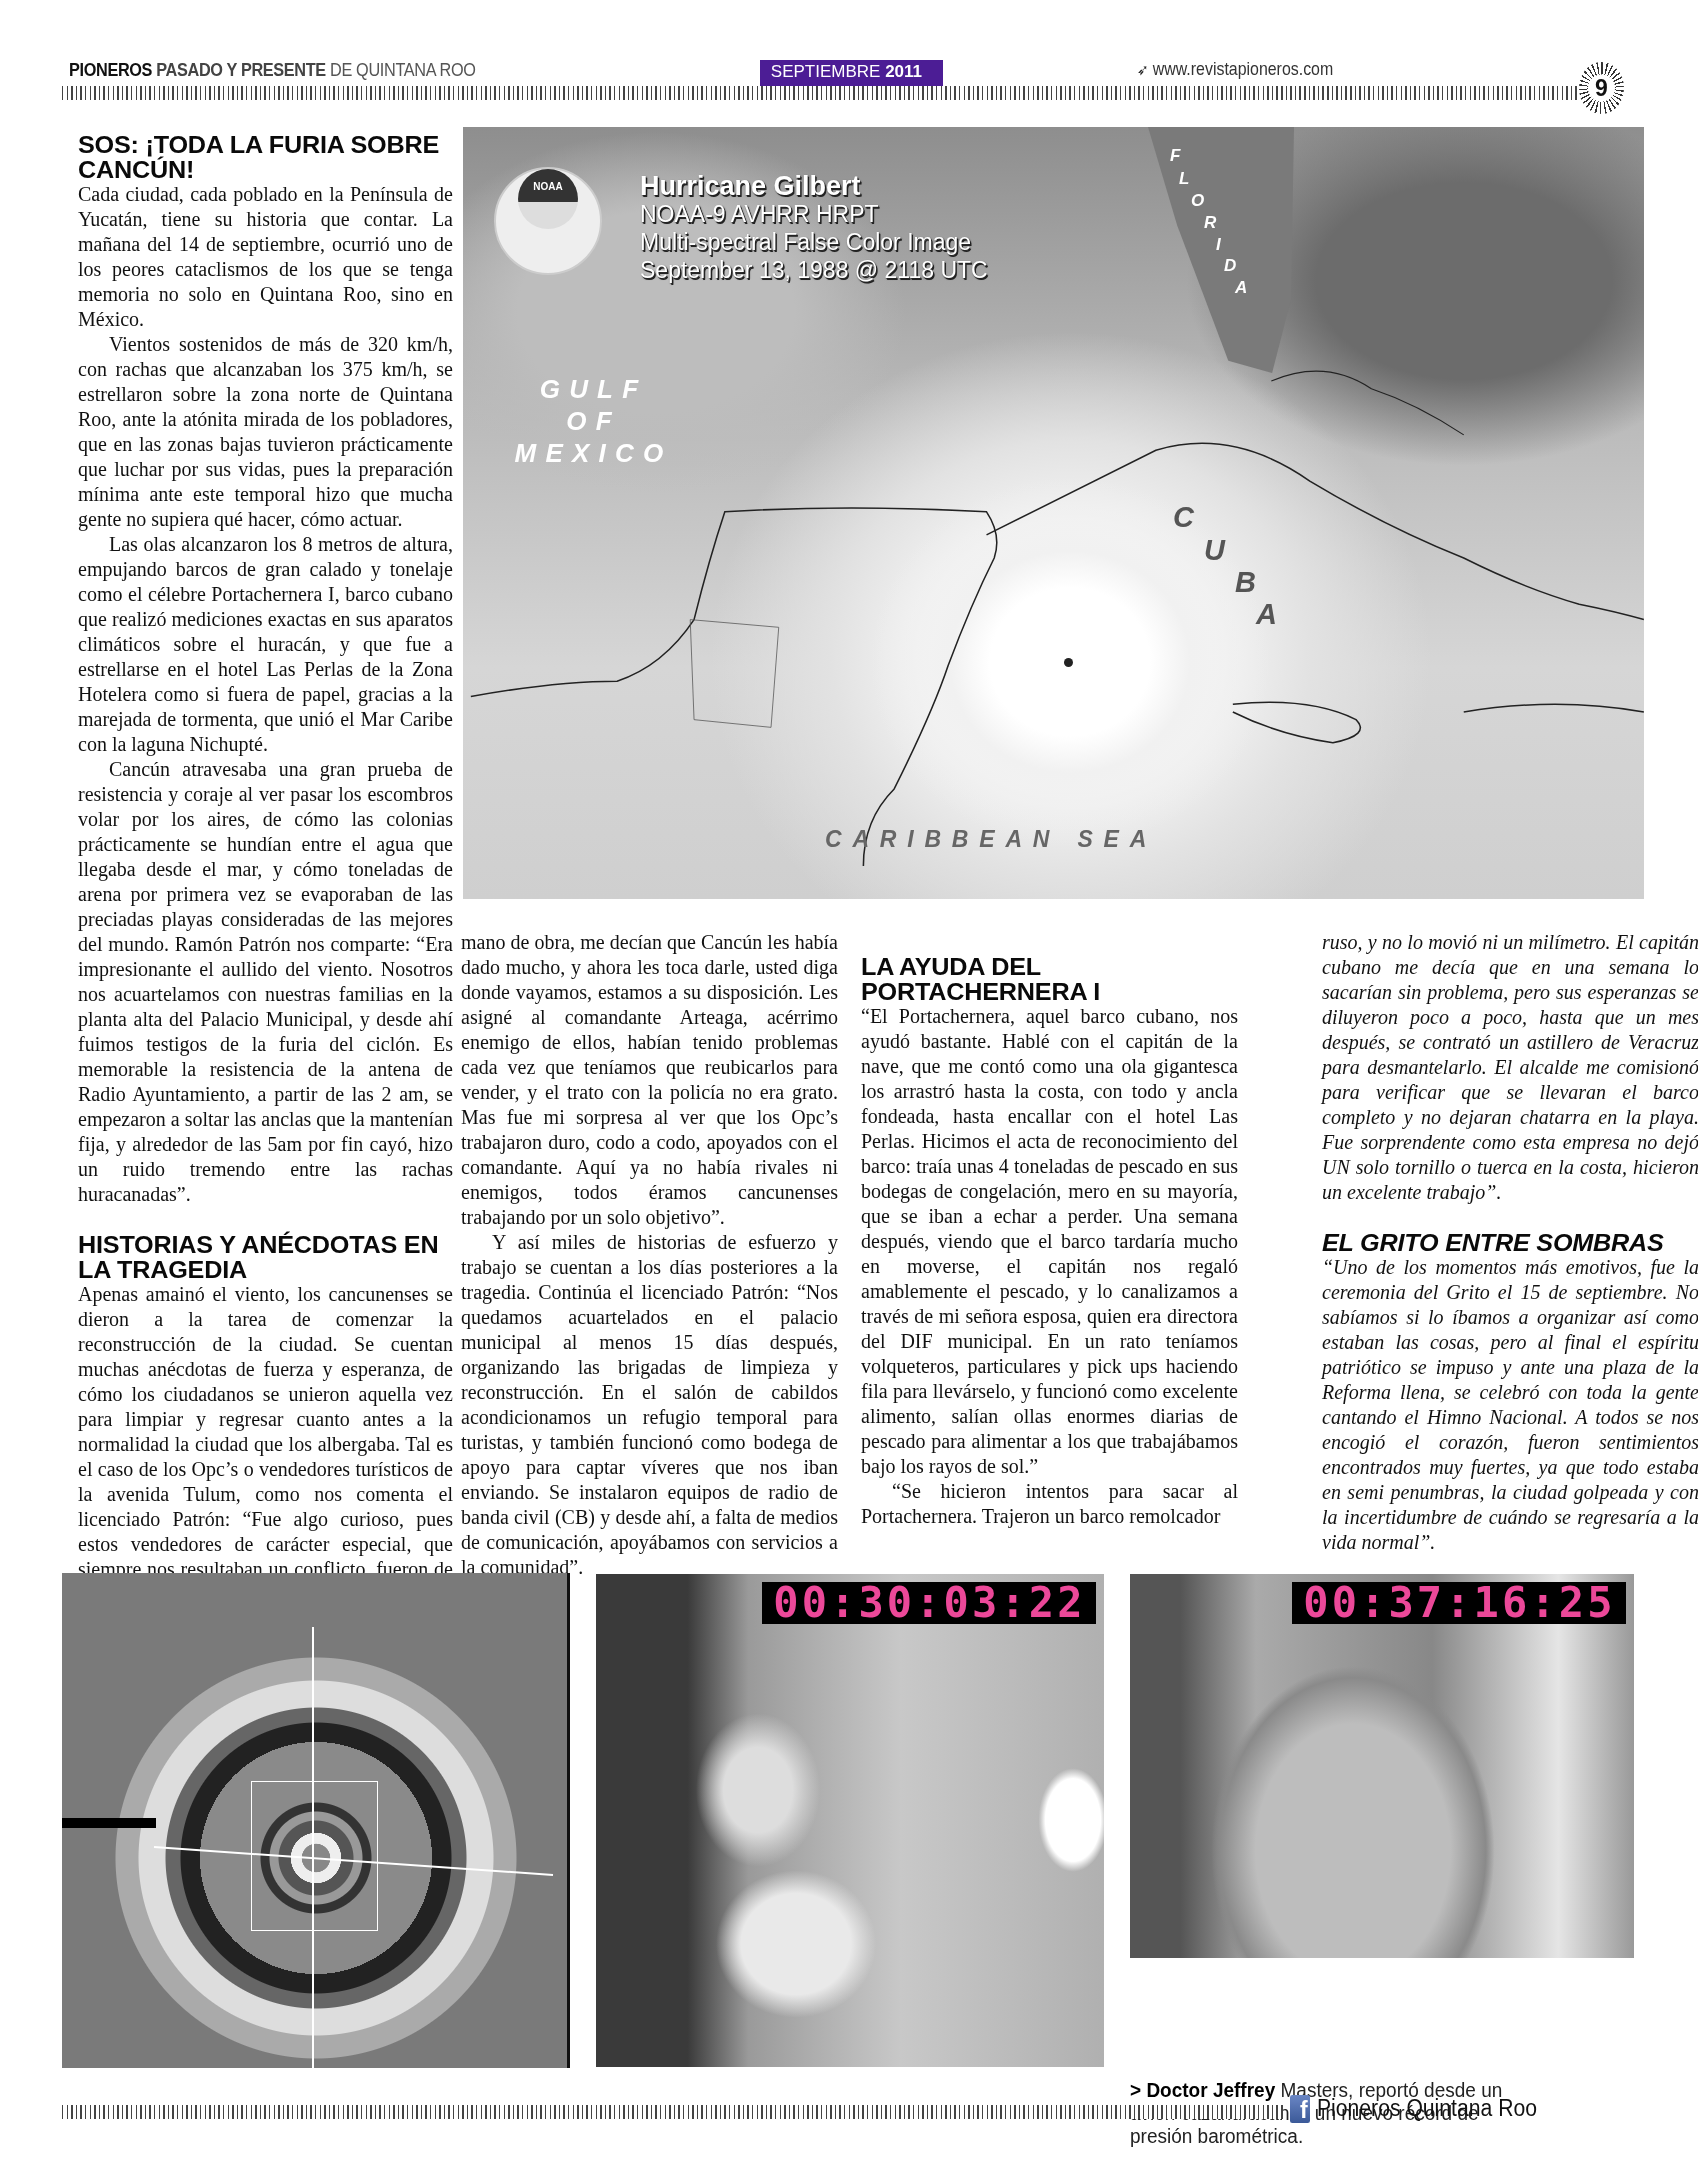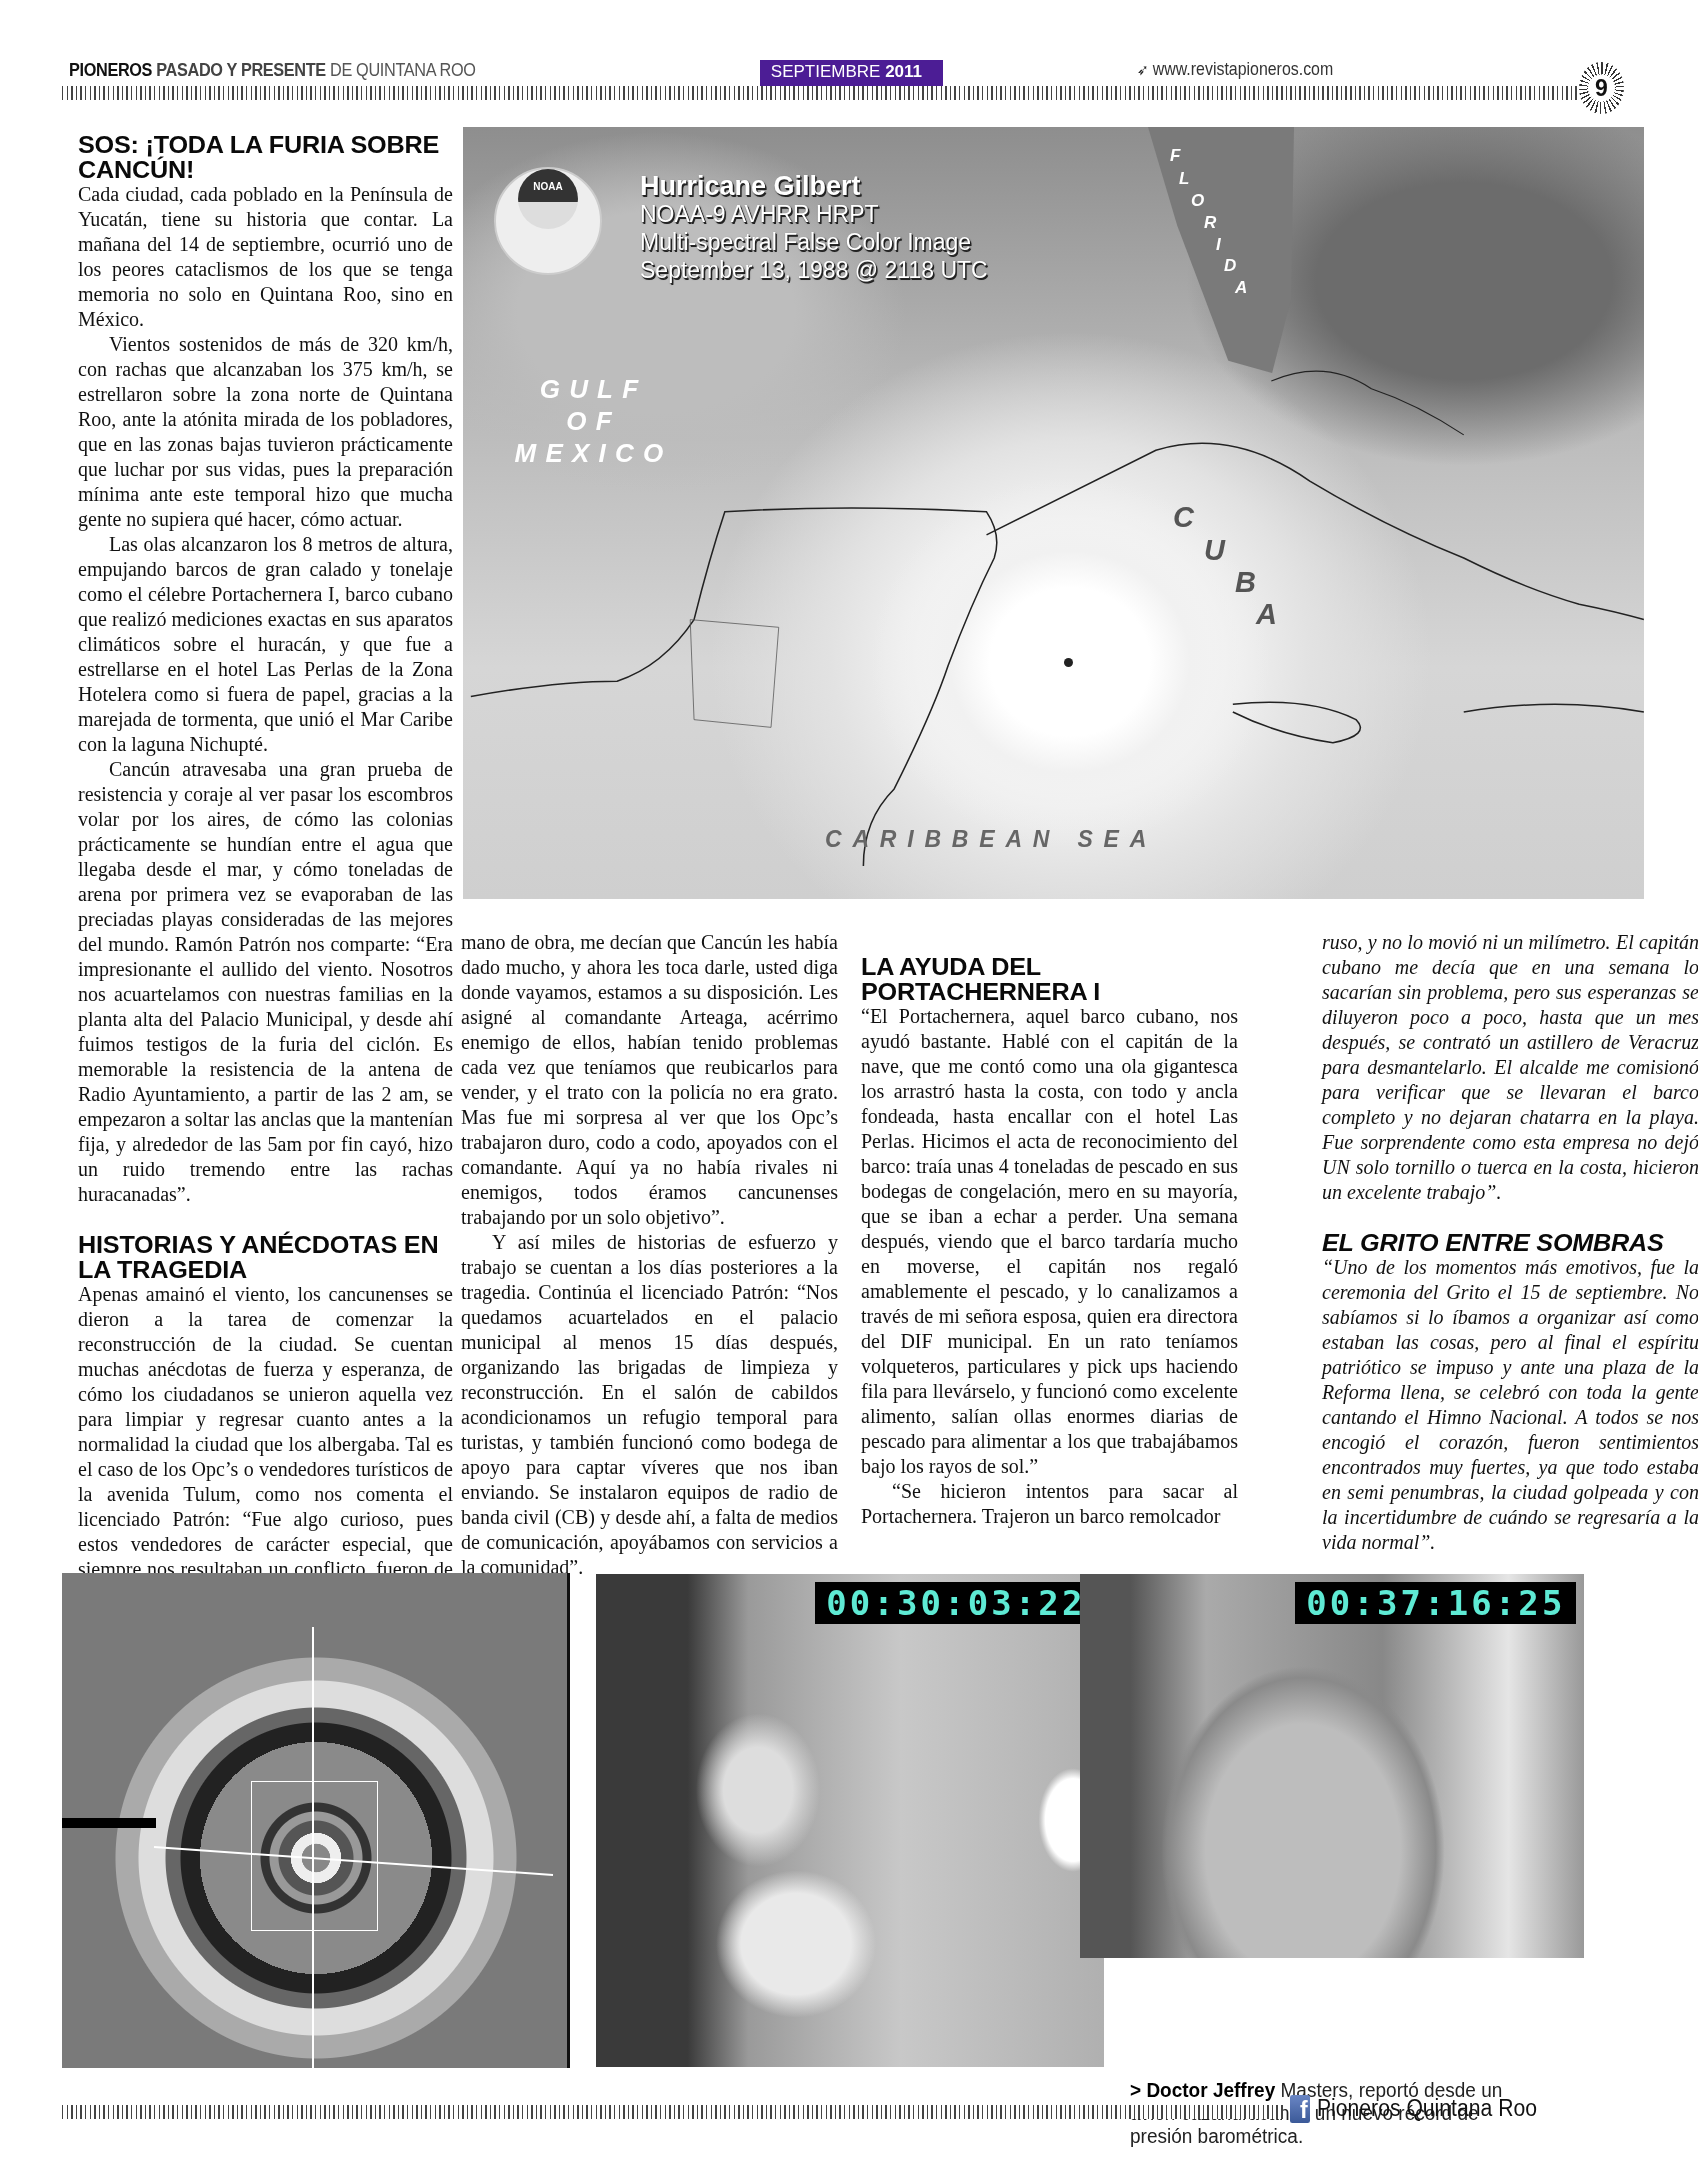--- a/index.html
+++ b/index.html
@@ -111,29 +111,29 @@
   .ph-radar .hline { position: absolute; left: 92px; top: 273px; width: 400px; height: 1.5px; background: #fff; transform: rotate(4deg); transform-origin: left; }
   .ph-plane {
     left: 596px; top: 1574px; width: 508px; height: 493px;
     background:
       radial-gradient(ellipse 46px 69px at 477px 246px, #fff 0 60%, #ccc 70%, transparent 75%),
       radial-gradient(ellipse 69px 85px at 162px 216px, #ddd 0 50%, transparent 90%),
       radial-gradient(ellipse 100px 92px at 200px 370px, #e9e9e9 0 55%, transparent 80%),
       linear-gradient(90deg, #3a3a3a 0 18%, #9a9a9a 30%, #c8c8c8 60%, #b0b0b0 100%);
   }
   .ph-doc {
-    left: 1080px; top: 1574px; width: 504px; height: 384px;
+    left: 1130px; top: 1574px; width: 504px; height: 384px;
     background:
       radial-gradient(ellipse 177px 231px at 223px 277px, #bdbdbd 0 55%, #8a8a8a 75%, transparent 80%),
       linear-gradient(90deg, #555 0 10%, #aaa 25%, #888 60%, #e5e5e5 85%, #999 100%);
   }
   .timecode {
     position: absolute; top: 7.7px; right: 7.7px; height: 42px; padding: 0 10.8px;
-    background: #000; color: #5eead4; font-family: "DejaVu Sans Mono", monospace; font-weight: bold;
-    font-size: 34px; line-height: 42px; letter-spacing: 3.1px;
+    background: #000; color: #ec4899; font-family: "DejaVu Sans Mono", monospace; font-weight: bold;
+    font-size: 42px; line-height: 42px; letter-spacing: 3.1px;
   }
 
   .caption {
     position: absolute; left: 1130px; top: 2079px; width: 431px;
     font-family: "Liberation Sans", sans-serif; font-size: 20px; line-height: 23px; color: #222;
     transform: scaleX(0.95); transform-origin: left top;
   }
   .caption b { color: #000; }
 
   

